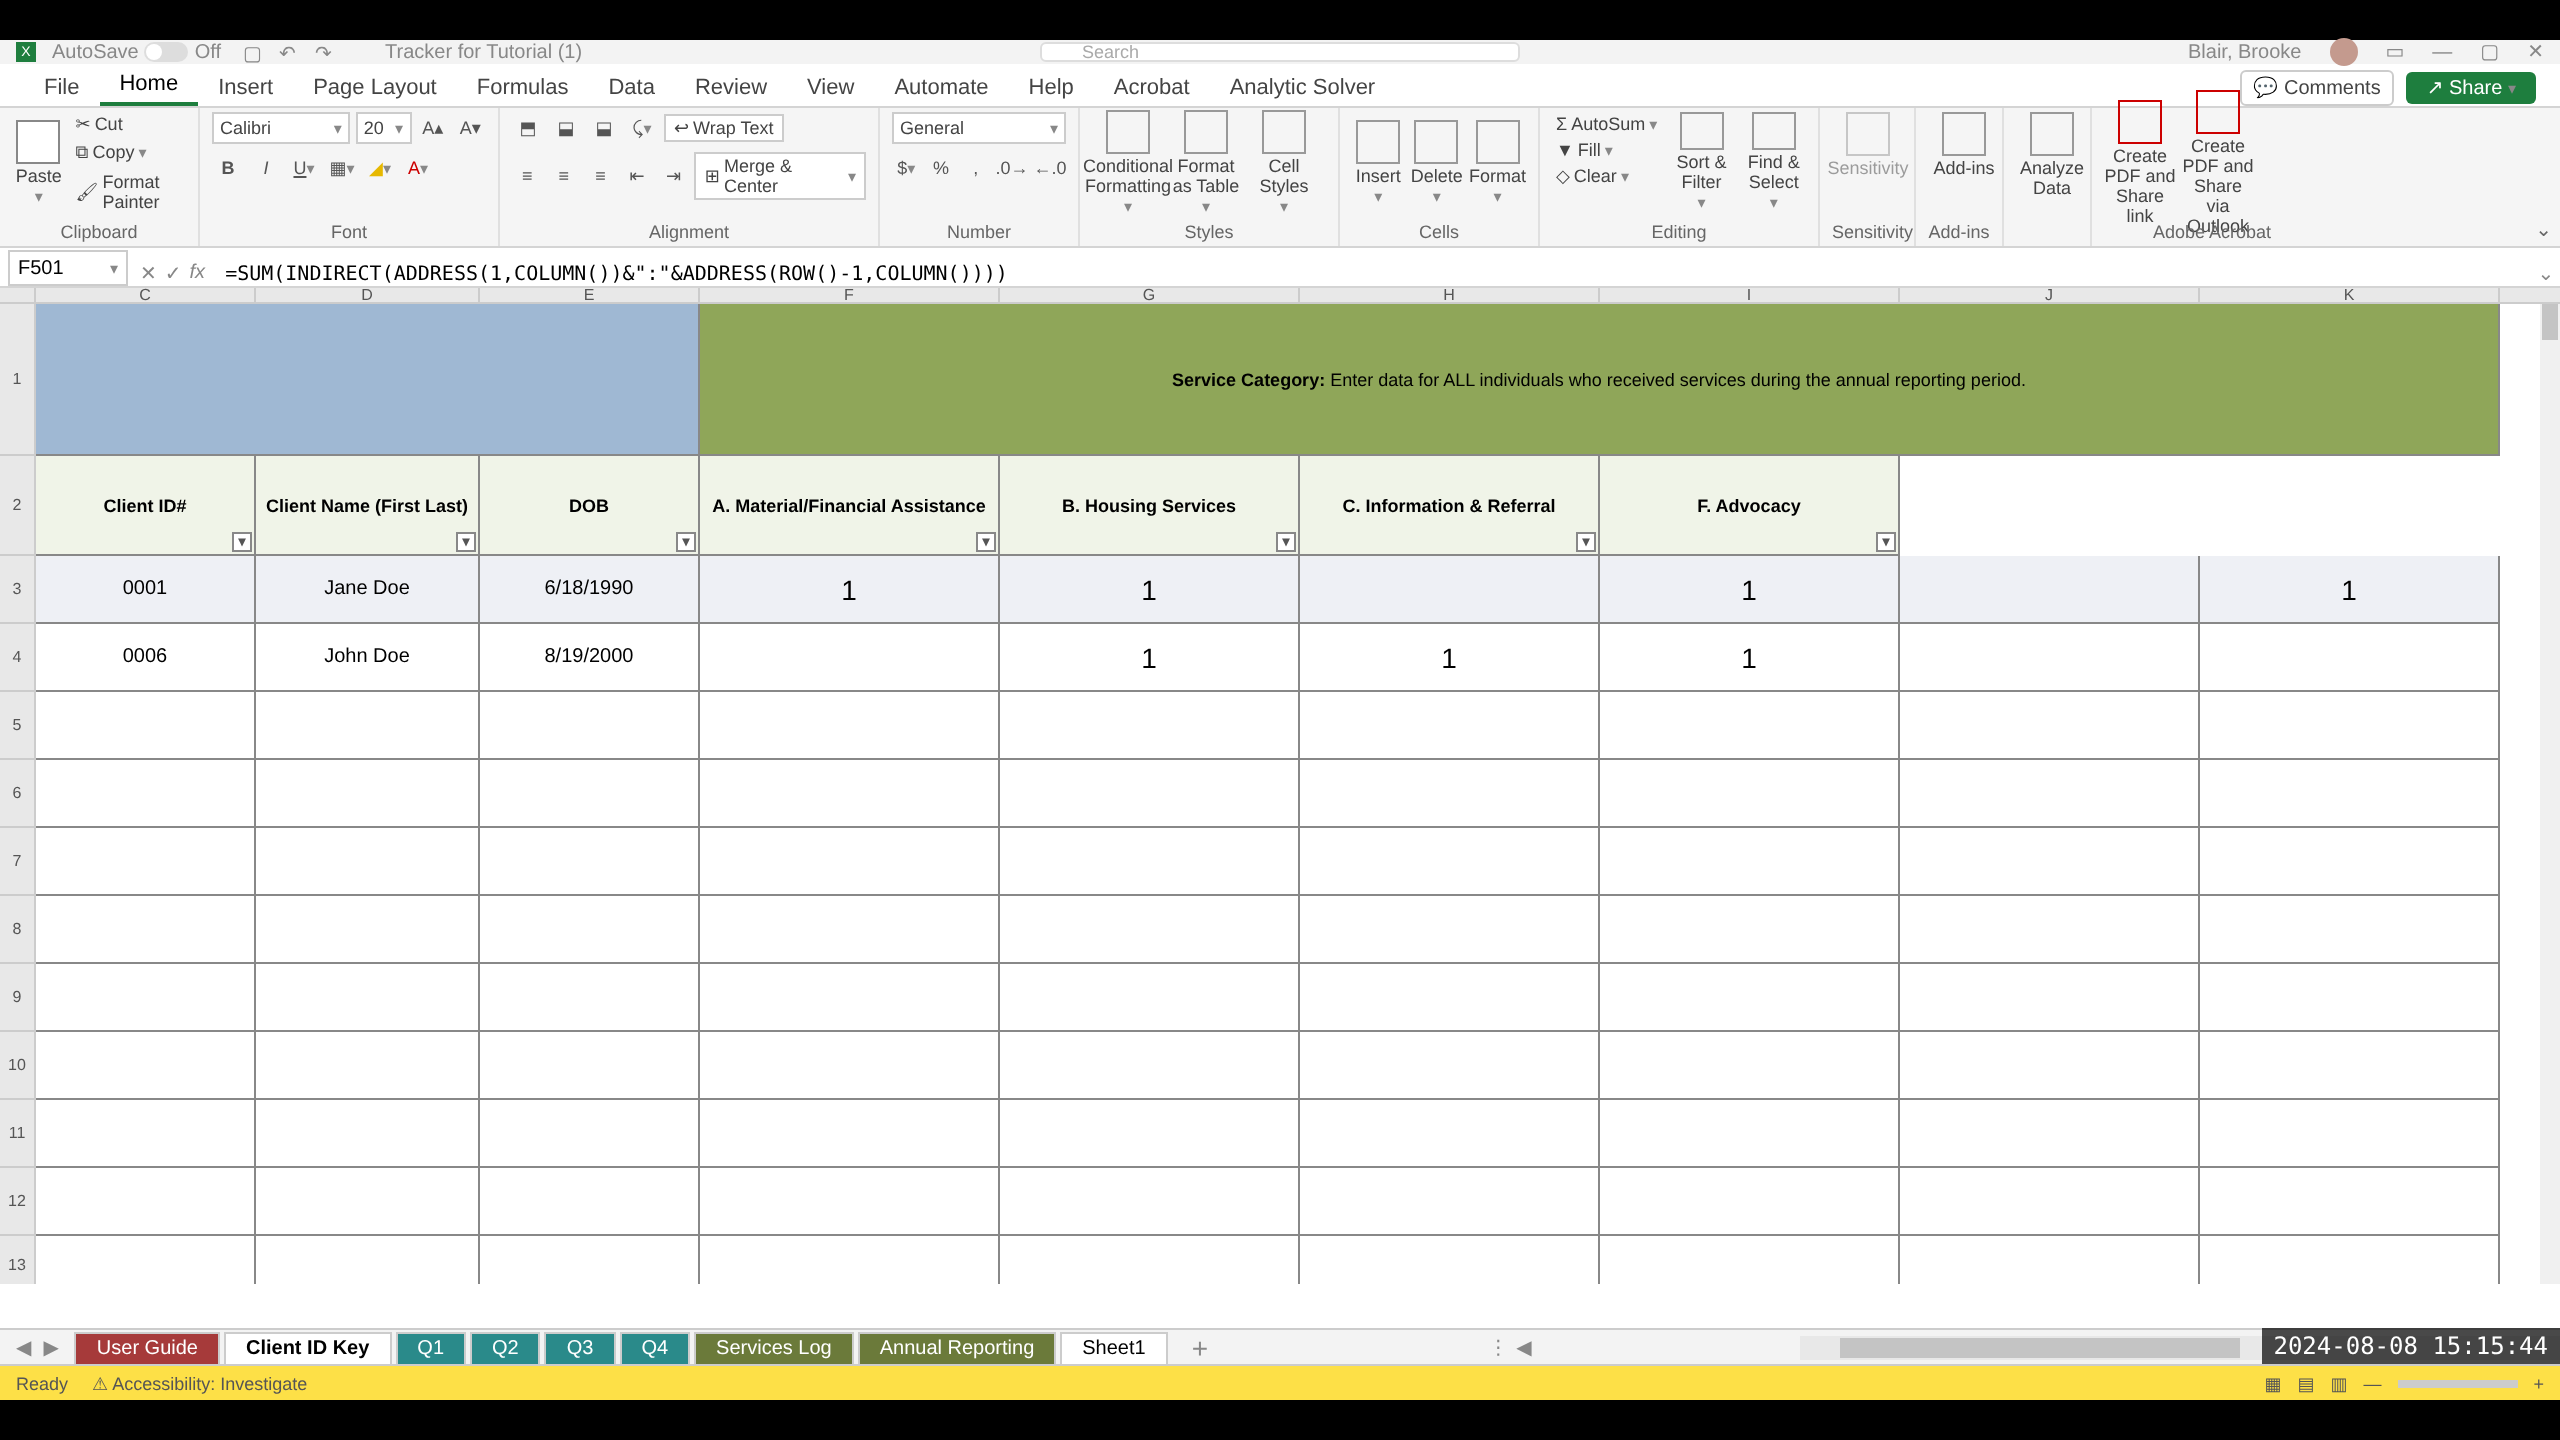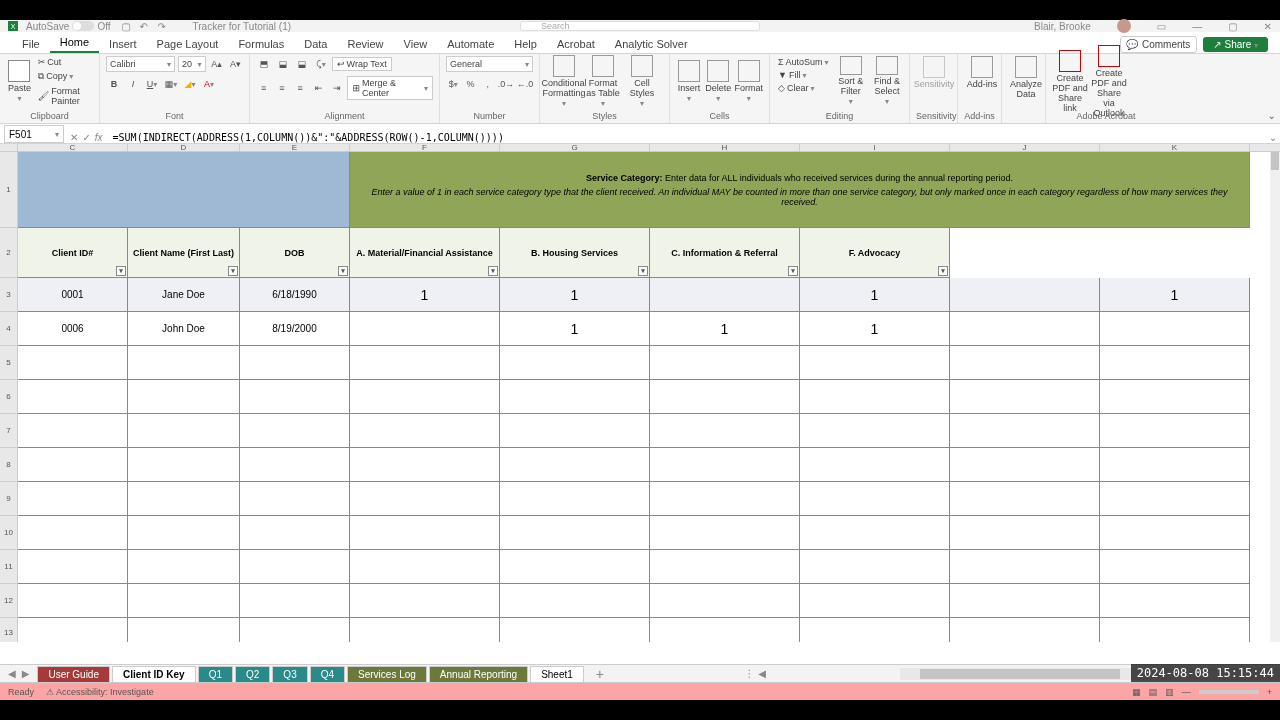--- a/index.html
+++ b/index.html
@@ -8,21 +8,21 @@
 
 
 .titlebar { height: 12px; background: #f3f3f3; display: flex; align-items: center; padding: 0 8px; font-size: 10px; color: #888; }
 .titlebar .excel-icon { width: 10px; height: 10px; background: #1e7e3e; color: #fff; font-size: 7px; display: flex; align-items: center; justify-content: center; margin-right: 8px; }
 .titlebar .autosave { margin-right: 8px; display: flex; align-items: center; gap: 3px; }
 .titlebar .toggle { width: 22px; height: 10px; background: #ddd; border-radius: 5px; position: relative; }
 .titlebar .toggle::after { content: ""; position: absolute; left: 1px; top: 1px; width: 8px; height: 8px; background: #fff; border-radius: 50%; }
 .titlebar .qat-icon { width: 12px; height: 10px; margin: 0 3px; color: #888; }
 .titlebar .filename { margin-left: 20px; color: #888; }
 .titlebar .search { position: absolute; left: 50%; transform: translateX(-50%); width: 240px; height: 10px; background: #fff; border: 1px solid #ddd; border-radius: 3px; font-size: 9px; color: #aaa; padding-left: 20px; display: flex; align-items: center; }
-.titlebar .right { margin-left: auto; display: flex; align-items: center; gap: 26px; }
+.titlebar .right { margin-left: auto; display: flex; align-items: center; gap: 14px; }
 .titlebar .avatar { width: 14px; height: 14px; border-radius: 50%; background: #c49a8e; }
 
 
 .ribbon-tabs { height: 22px; background: #fff; display: flex; align-items: flex-end; padding: 0 12px; font-size: 11px; color: #444; border-bottom: 1px solid #d4d4d4; }
 .ribbon-tabs .tab { padding: 4px 10px 3px; cursor: pointer; }
 .ribbon-tabs .tab.active { border-bottom: 2px solid #1e7e3e; color: #000; }
 .ribbon-tabs .right-actions { margin-left: auto; display: flex; gap: 6px; align-items: center; }
 .ribbon-tabs .comments-btn { font-size: 10px; padding: 2px 6px; border: 1px solid #ccc; border-radius: 3px; }
 .ribbon-tabs .share-btn { font-size: 10px; padding: 2px 10px; background: #1e7e3e; color: #fff; border-radius: 3px; }
 
@@ -83,21 +83,21 @@
 .sheet-tab { padding: 2px 10px; border: 1px solid #ccc; border-bottom: none; margin-right: 2px; background: #fff; cursor: pointer; }
 .sheet-tab.red { background: #a63a3a; color: #fff; }
 .sheet-tab.teal { background: #2a8a8a; color: #fff; }
 .sheet-tab.olive { background: #6b7a3a; color: #fff; }
 .sheet-tab.active { background: #fff; color: #000; font-weight: bold; }
 .sheet-add { padding: 0 10px; color: #888; font-size: 14px; }
 .hscroll { margin-left: auto; width: 380px; height: 12px; background: #e8e8e8; position: relative; }
 .hscroll .thumb { position: absolute; left: 20px; top: 1px; width: 200px; height: 10px; background: #c4c4c4; }
 
 
-.status-bar { position: absolute; bottom: 0; left: 0; right: 0; height: 18px; background: #fca5a5; display: flex; align-items: center; font-size: 9px; color: #555; padding: 0 8px; border-top: 1px solid #ccc; }
+.status-bar { position: absolute; bottom: 0; left: 0; right: 0; height: 18px; background: #fde047; display: flex; align-items: center; font-size: 9px; color: #555; padding: 0 8px; border-top: 1px solid #ccc; }
 .status-bar .right { margin-left: auto; display: flex; align-items: center; gap: 8px; }
 .timestamp-overlay { position: absolute; right: 0; bottom: 18px; background: rgba(0,0,0,0.7); color: #fff; font-family: monospace; font-size: 12px; padding: 2px 6px; }
 .vscroll { position: absolute; right: 0; top: 132px; width: 10px; height: 490px; background: #f0f0f0; }
 .vscroll .thumb { position: absolute; top: 0; width: 8px; left: 1px; height: 18px; background: #c4c4c4; }
 .caret { font-size: 8px; color: #888; }
 </style>
 </head>
 <body>
 
 <div class="app">
@@ -376,21 +376,20 @@
         <div class="rowh" style="height: 34px;">10</div>
         <div class="rowh" style="height: 34px;">11</div>
         <div class="rowh" style="height: 34px;">12</div>
         <div class="rowh" style="height: 30px;">13</div>
       </div>
     <div class="grid" id="grid-body">
         <div class="gridrow">
           <div class="cell banner-left" style="width: 332px; height: 76px;"></div>
           <div class="cell banner-right" style="width: 900px; height: 76px;">
             <div class="line1"><b>Service Category:</b> Enter data for ALL individuals who received services during the annual reporting period.</div>
-            <div class="line2">Enter a value of 1 in each service category type that the client received. An individual MAY be counted in more than one service category, but only marked once in each category regardless of how many services they received.</div>
           </div>
         </div>
         <div class="gridrow">
           <div class="cell hdr-cell" style="width: 110px; height: 50px;">Client ID#<div class="filter-btn">▾</div></div>
           <div class="cell hdr-cell" style="width: 112px; height: 50px;">Client Name (First Last)<div class="filter-btn">▾</div></div>
           <div class="cell hdr-cell" style="width: 110px; height: 50px;">DOB<div class="filter-btn">▾</div></div>
           <div class="cell hdr-cell" style="width: 150px; height: 50px;">A. Material/Financial Assistance<div class="filter-btn">▾</div></div>
           <div class="cell hdr-cell" style="width: 150px; height: 50px;">B. Housing Services<div class="filter-btn">▾</div></div>
           <div class="cell hdr-cell" style="width: 150px; height: 50px;">C. Information &amp; Referral<div class="filter-btn">▾</div></div>
           <div class="cell hdr-cell" style="width: 150px; height: 50px;">F. Advocacy<div class="filter-btn">▾</div></div>

